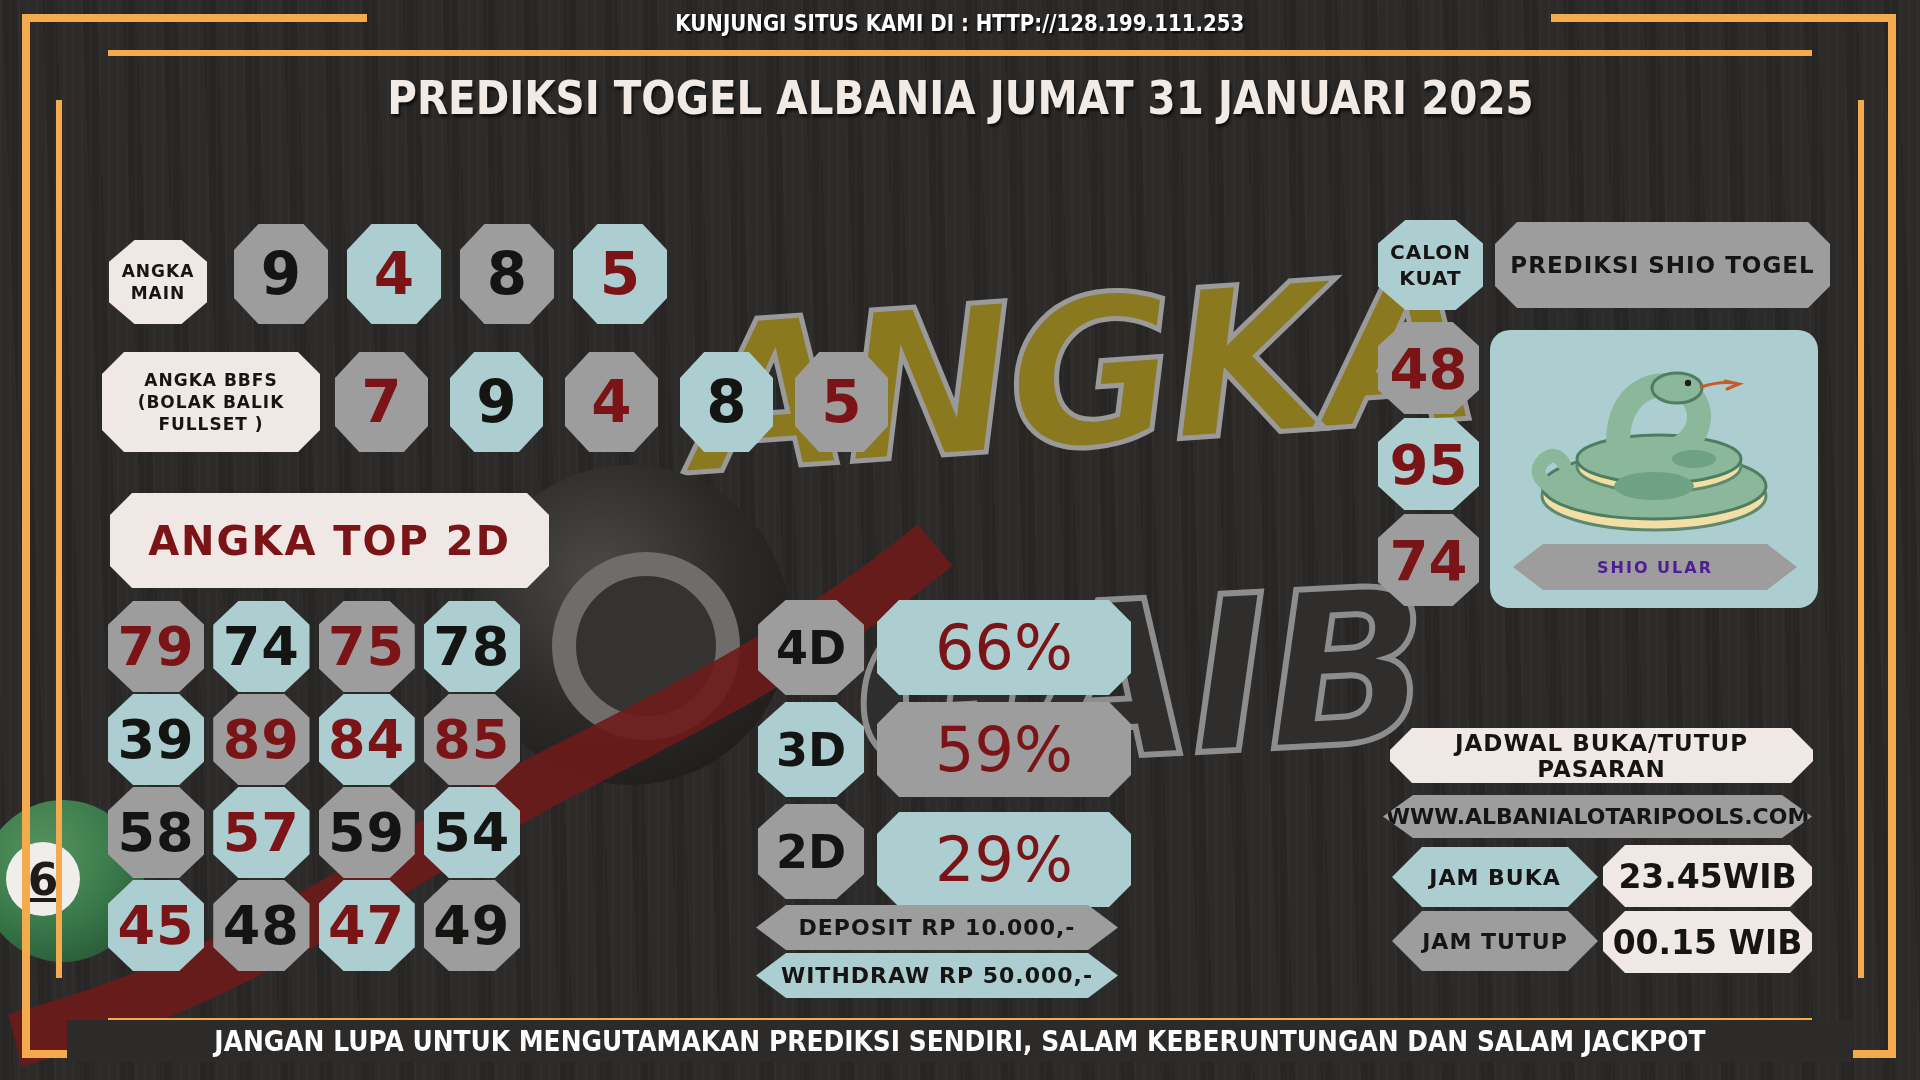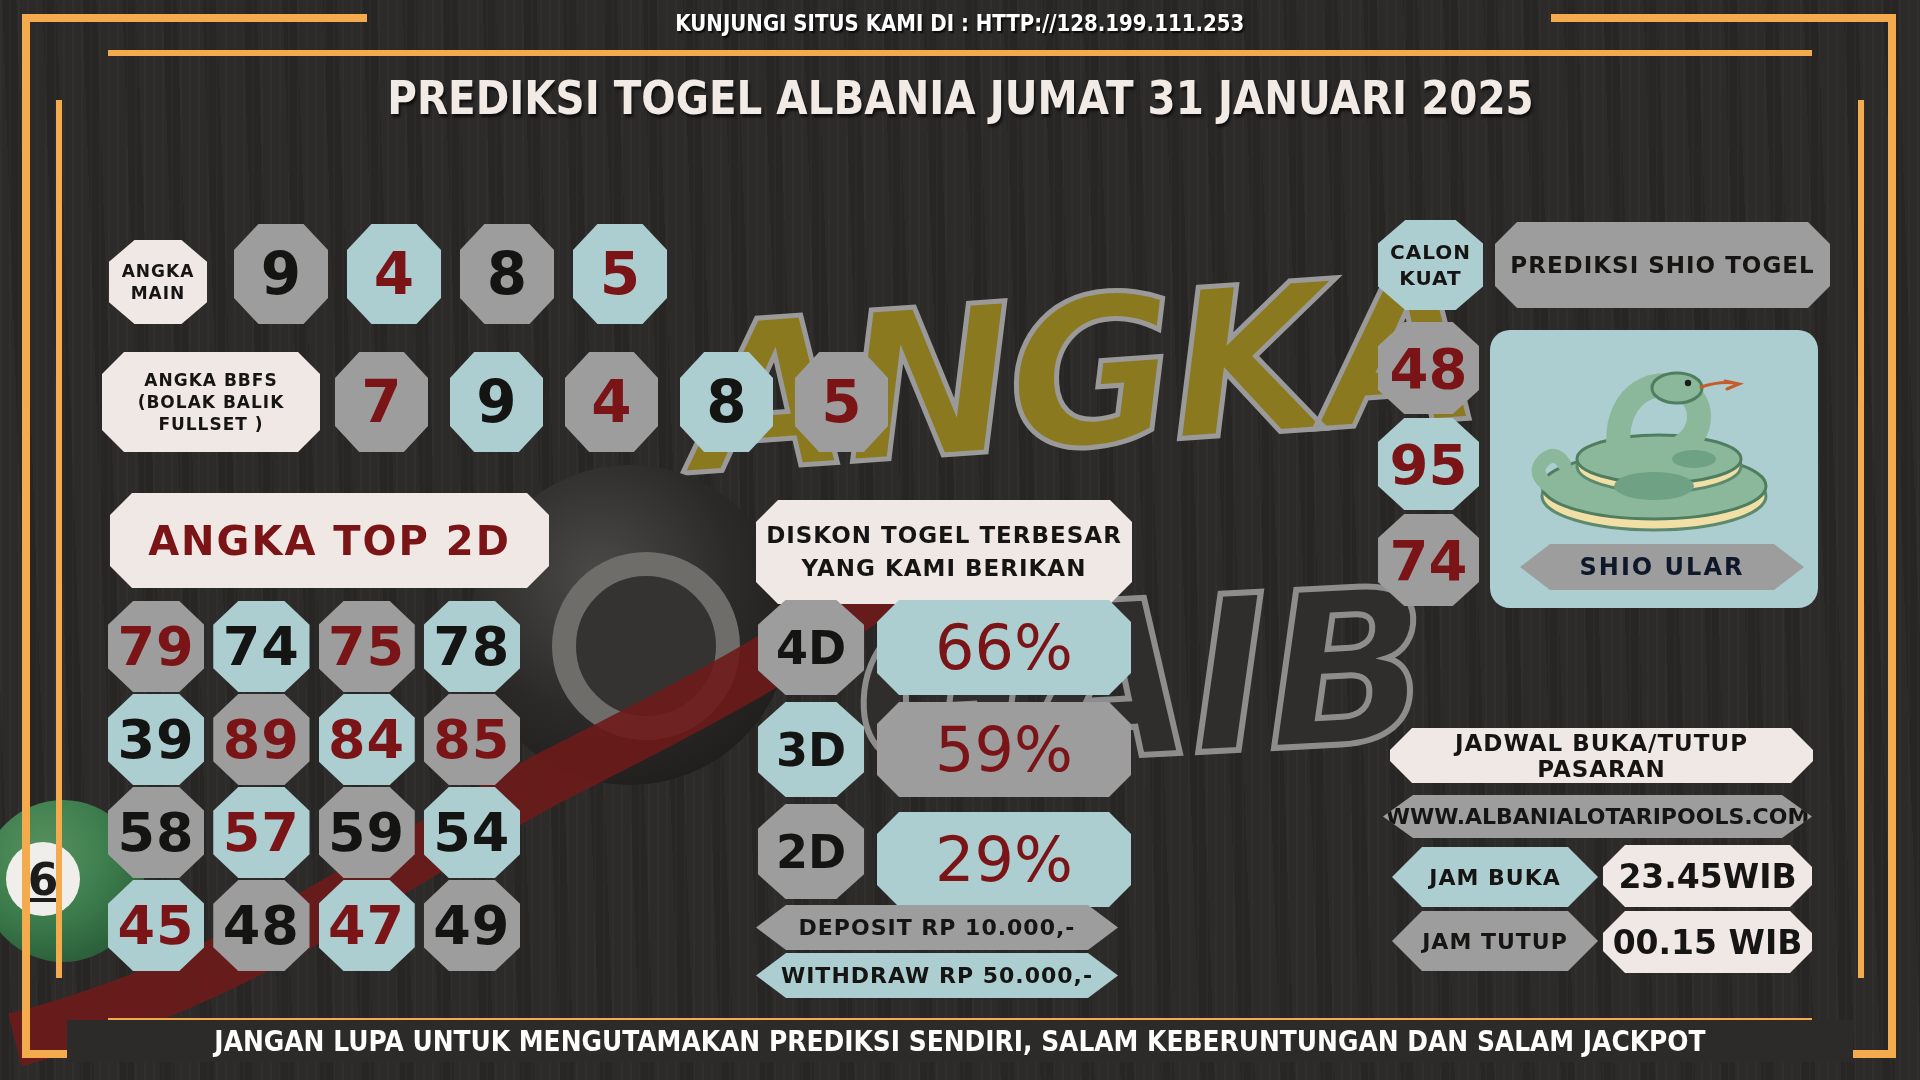--- a/index.html
+++ b/index.html
@@ -135,24 +135,20 @@
     <div class="cell" data-variant="gray-black">58</div>
     <div class="cell" data-variant="blue-red">57</div>
     <div class="cell" data-variant="gray-black">59</div>
     <div class="cell" data-variant="blue-black">54</div>
     <div class="cell" data-variant="blue-red">45</div>
     <div class="cell" data-variant="gray-black">48</div>
     <div class="cell" data-variant="blue-red">47</div>
     <div class="cell" data-variant="gray-black">49</div>
   </div>
 
-  <div class="abs badge cut cream diskon-banner">
-    <div>DISKON TOGEL TERBESAR</div>
-    <div>YANG KAMI BERIKAN</div>
-  </div>
   <div class="abs badge oct d-label" style="left:758px;top:600px;" data-variant="gray-black">4D</div>
   <div class="abs badge cut d-value" style="top:600px;" data-variant="blue-red">66%</div>
   <div class="abs badge oct d-label" style="left:758px;top:702px;" data-variant="blue-black">3D</div>
   <div class="abs badge cut d-value" style="top:702px;" data-variant="gray-red">59%</div>
   <div class="abs badge oct d-label" style="left:758px;top:804px;" data-variant="gray-black">2D</div>
   <div class="abs badge cut d-value" style="top:804px;margin-top:8px;" data-variant="blue-red">29%</div>
   <div class="abs badge hex money" style="top:905px;background:#9d9d9d;">DEPOSIT RP 10.000,-</div>
   <div class="abs badge hex money" style="top:953px;background:#acced1;">WITHDRAW RP 50.000,-</div>
 
   <div class="abs badge oct" style="left:1378px;top:220px;width:105px;height:90px;background:#acced1;font-size:20px;font-weight:bold;letter-spacing:1px;color:#161514;line-height:26px;">
@@ -175,21 +171,21 @@
       <ellipse cx="155" cy="128" rx="82" ry="26" fill="#f2dfa6" stroke="#5d8a6e" stroke-width="3"></ellipse>
       <ellipse cx="155" cy="121" rx="82" ry="24" fill="#8bb89b" stroke="#4e7d60" stroke-width="3"></ellipse>
       <path d="M 48 150 q -22 -14 -8 -28 q 12 -10 20 4" fill="none" stroke="#8bb89b" stroke-width="14" stroke-linecap="round"></path>
       <path d="M 118 128 C 104 78, 130 42, 168 48 C 200 54, 204 92, 178 108" fill="none" stroke="#8bb89b" stroke-width="24" stroke-linecap="round"></path>
       <ellipse cx="150" cy="148" rx="40" ry="14" fill="#6fa184"></ellipse>
       <ellipse cx="190" cy="121" rx="22" ry="9" fill="#6fa184"></ellipse>
       <ellipse cx="173" cy="50" rx="25" ry="15" fill="#8bb89b" stroke="#4e7d60" stroke-width="3"></ellipse>
       <circle cx="184" cy="45" r="3.2" fill="#1c1c1c"></circle>
       <path d="M 197 49 q 22 -7 38 -3 m -14 -3 l 14 3 l -12 5" fill="none" stroke="#c75b2a" stroke-width="3" stroke-linecap="round"></path>
     </svg>
-    <div class="abs badge hex" style="left:30px;top:214px;width:284px;height:46px;background:#9d9d9d;font-size:24px;font-weight:bold;letter-spacing:2px;color:#0f172a;">
+    <div class="abs badge hex" style="left:23px;top:214px;width:284px;height:46px;background:#9d9d9d;font-size:16px;font-weight:bold;letter-spacing:2px;color:#4c1d95;">
       <span>SHIO ULAR</span>
     </div>
   </div>
 
   <div class="abs badge cut cream sched-text" style="left:1390px;top:728px;width:423px;height:55px;font-size:23px;letter-spacing:1px;">
     <span>JADWAL BUKA/TUTUP PASARAN</span>
   </div>
   <div class="abs badge hex sched-text" style="left:1383px;top:795px;width:429px;height:43px;background:#9d9d9d;font-size:22px;">
     <span>WWW.ALBANIALOTARIPOOLS.COM</span>
   </div>

